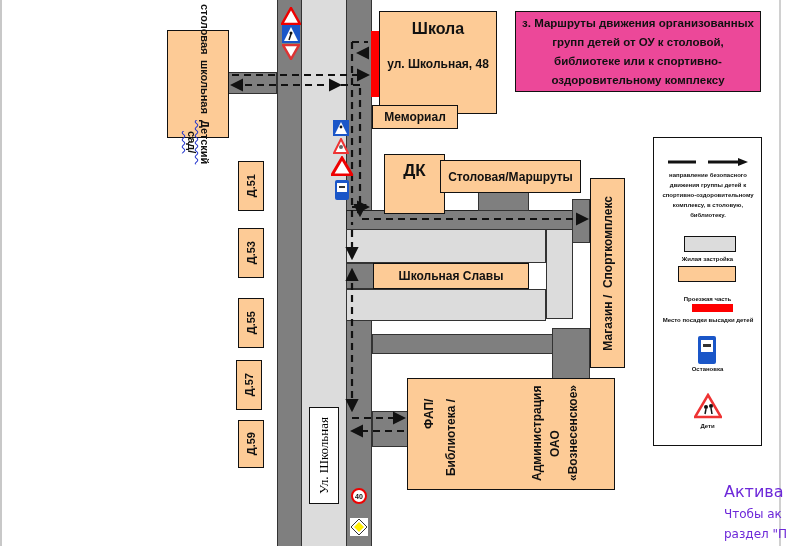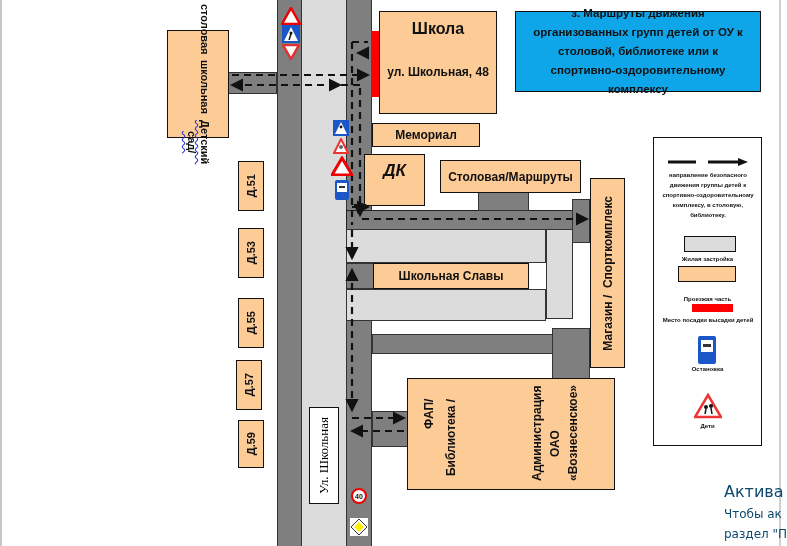--- a/index.html
+++ b/index.html
@@ -8,21 +8,21 @@
   .bld{background:#fdcb96;border:1.5px solid #111;}
   .res{background:#dcdcdc;border:1px solid #333;}
   .road{background:#7f7f7f;}
   .lane{background:#dcdcdc;}
   .b{font-weight:bold;color:#111;}
   .vt{writing-mode:vertical-rl;transform:rotate(180deg);}
   .vtd{writing-mode:vertical-rl;}
   .center{display:flex;align-items:center;justify-content:center;text-align:center;}
   .leftbar{left:0;top:0;width:2px;height:546px;background:#c8c8c8;}
   .rightbar{left:779px;top:0;width:2px;height:546px;background:#d0d0d0;}
-  .wm{color:#0c4a6e;font-family:"DejaVu Sans",sans-serif;white-space:nowrap;}
+  .wm{color:#6d28d9;font-family:"DejaVu Sans",sans-serif;white-space:nowrap;}
 </style>
 </head>
 <body>
 
 <div class="abs leftbar"></div>
 <div class="abs rightbar"></div>
 
 <div class="abs road" style="left:277px;top:0;width:25px;height:546px;border-left:1px solid #333;border-right:1px solid #333;"></div>
 <div class="abs lane" style="left:302px;top:0;width:44px;height:546px;"></div>
 <div class="abs road" style="left:346px;top:0;width:26px;height:546px;border-left:1px solid #333;border-right:1px solid #333;"></div>
@@ -37,36 +37,36 @@
 <div class="abs road" style="left:372px;top:411px;width:36px;height:36px;border:1px solid #333;"></div>
 <div class="abs road" style="left:346px;top:263px;width:28px;height:26px;border:1px solid #333;"></div>
 
 <div class="abs res" style="left:346px;top:229px;width:200px;height:34px;"></div>
 <div class="abs res" style="left:546px;top:229px;width:27px;height:90px;"></div>
 <div class="abs res" style="left:346px;top:289px;width:200px;height:32px;"></div>
 
 <div class="abs" style="left:371px;top:31px;width:8px;height:66px;background:#ff0000;"></div>
 <div class="abs bld" style="left:379px;top:11px;width:118px;height:103px;">
   <div class="abs b" style="left:0;top:8px;width:100%;text-align:center;font-size:16px;">Школа</div>
-  <div class="abs b" style="left:0;top:45px;width:100%;text-align:center;font-size:12px;margin-top:8px;">ул. Школьная, 48</div>
+  <div class="abs b" style="left:0;top:45px;width:100%;text-align:center;font-size:12px;">ул. Школьная, 48</div>
 </div>
 
 <div class="abs bld center" style="left:167px;top:30px;width:62px;height:108px;">
   <div class="vtd b" style="display:flex;flex-direction:row-reverse;gap:6px;font-size:11px;line-height:13px;">
     <span style="text-decoration:underline wavy #2233cc;">Детский сад/</span>
     <span>школьная</span>
     <span>столовая</span>
   </div>
 </div>
 
-<div class="abs bld center b" style="left:372px;top:123px;width:108px;height:24px;font-size:12px;">
+<div class="abs bld center b" style="left:372px;top:105px;width:86px;height:24px;font-size:12px;">
     <span>Мемориал</span>
   </div>
 
-<div class="abs bld" style="left:364px;top:154px;width:61px;height:52px;font-style:italic;">
+<div class="abs bld" style="left:384px;top:154px;width:61px;height:60px;">
   <div class="abs b" style="left:0;top:6px;width:100%;text-align:center;font-size:17px;">ДК</div>
 </div>
 
 <div class="abs bld center b" style="left:440px;top:160px;width:141px;height:33px;font-size:12px;">
     <span>Столовая/Маршруты</span>
   </div>
 
 <div class="abs bld center b" style="left:373px;top:263px;width:156px;height:26px;font-size:12px;">
     <span>Школьная Славы</span>
   </div>
@@ -166,21 +166,21 @@
 <svg class="abs" style="left:351px;top:488px;" width="16" height="16">
     <circle cx="8" cy="8" r="7" fill="#fff" stroke="#e00" stroke-width="2"></circle>
     <text x="8" y="11" text-anchor="middle" font-size="7" font-weight="bold" font-family="Liberation Sans, sans-serif" fill="#111">40</text>
   </svg>
 <svg class="abs" style="left:350px;top:518px;" width="18" height="18">
     <rect width="18" height="18" fill="#fff"></rect>
     <polygon points="9,1 17,9 9,17 1,9" fill="#fff" stroke="#333" stroke-width="1"></polygon>
     <polygon points="9,4 14,9 9,14 4,9" fill="#ffee00"></polygon>
   </svg>
 
-<div class="abs center" style="left:515px;top:11px;width:246px;height:81px;border:1.5px solid #111;background:#0ea5e9;padding:4px 16px;">
+<div class="abs center" style="left:515px;top:11px;width:246px;height:81px;border:1.5px solid #111;background:#ec4899;padding:4px 6px;">
   <span class="b" style="font-size:11.5px;line-height:19px;">з. Маршруты движения организованных групп детей от ОУ к столовой, библиотеке или к спортивно-оздоровительному комплексу</span>
 </div>
 
 <div class="abs" style="left:653px;top:137px;width:109px;height:309px;border:1.5px solid #111;background:#fff;">
   <svg class="abs" style="left:14px;top:20px;" width="80" height="8">
     <line x1="0" y1="4" x2="28" y2="4" stroke="#111" stroke-width="3"></line>
     <line x1="40" y1="4" x2="70" y2="4" stroke="#111" stroke-width="3"></line>
     <polygon points="70,0 80,4 70,8" fill="#111"></polygon>
   </svg>
   <div class="abs b" style="left:4px;top:32px;width:100px;text-align:center;font-size:6px;line-height:10px;">направление безопасного движения группы детей к спортивно-оздоровительному комплексу, в столовую, библиотеку.</div>

